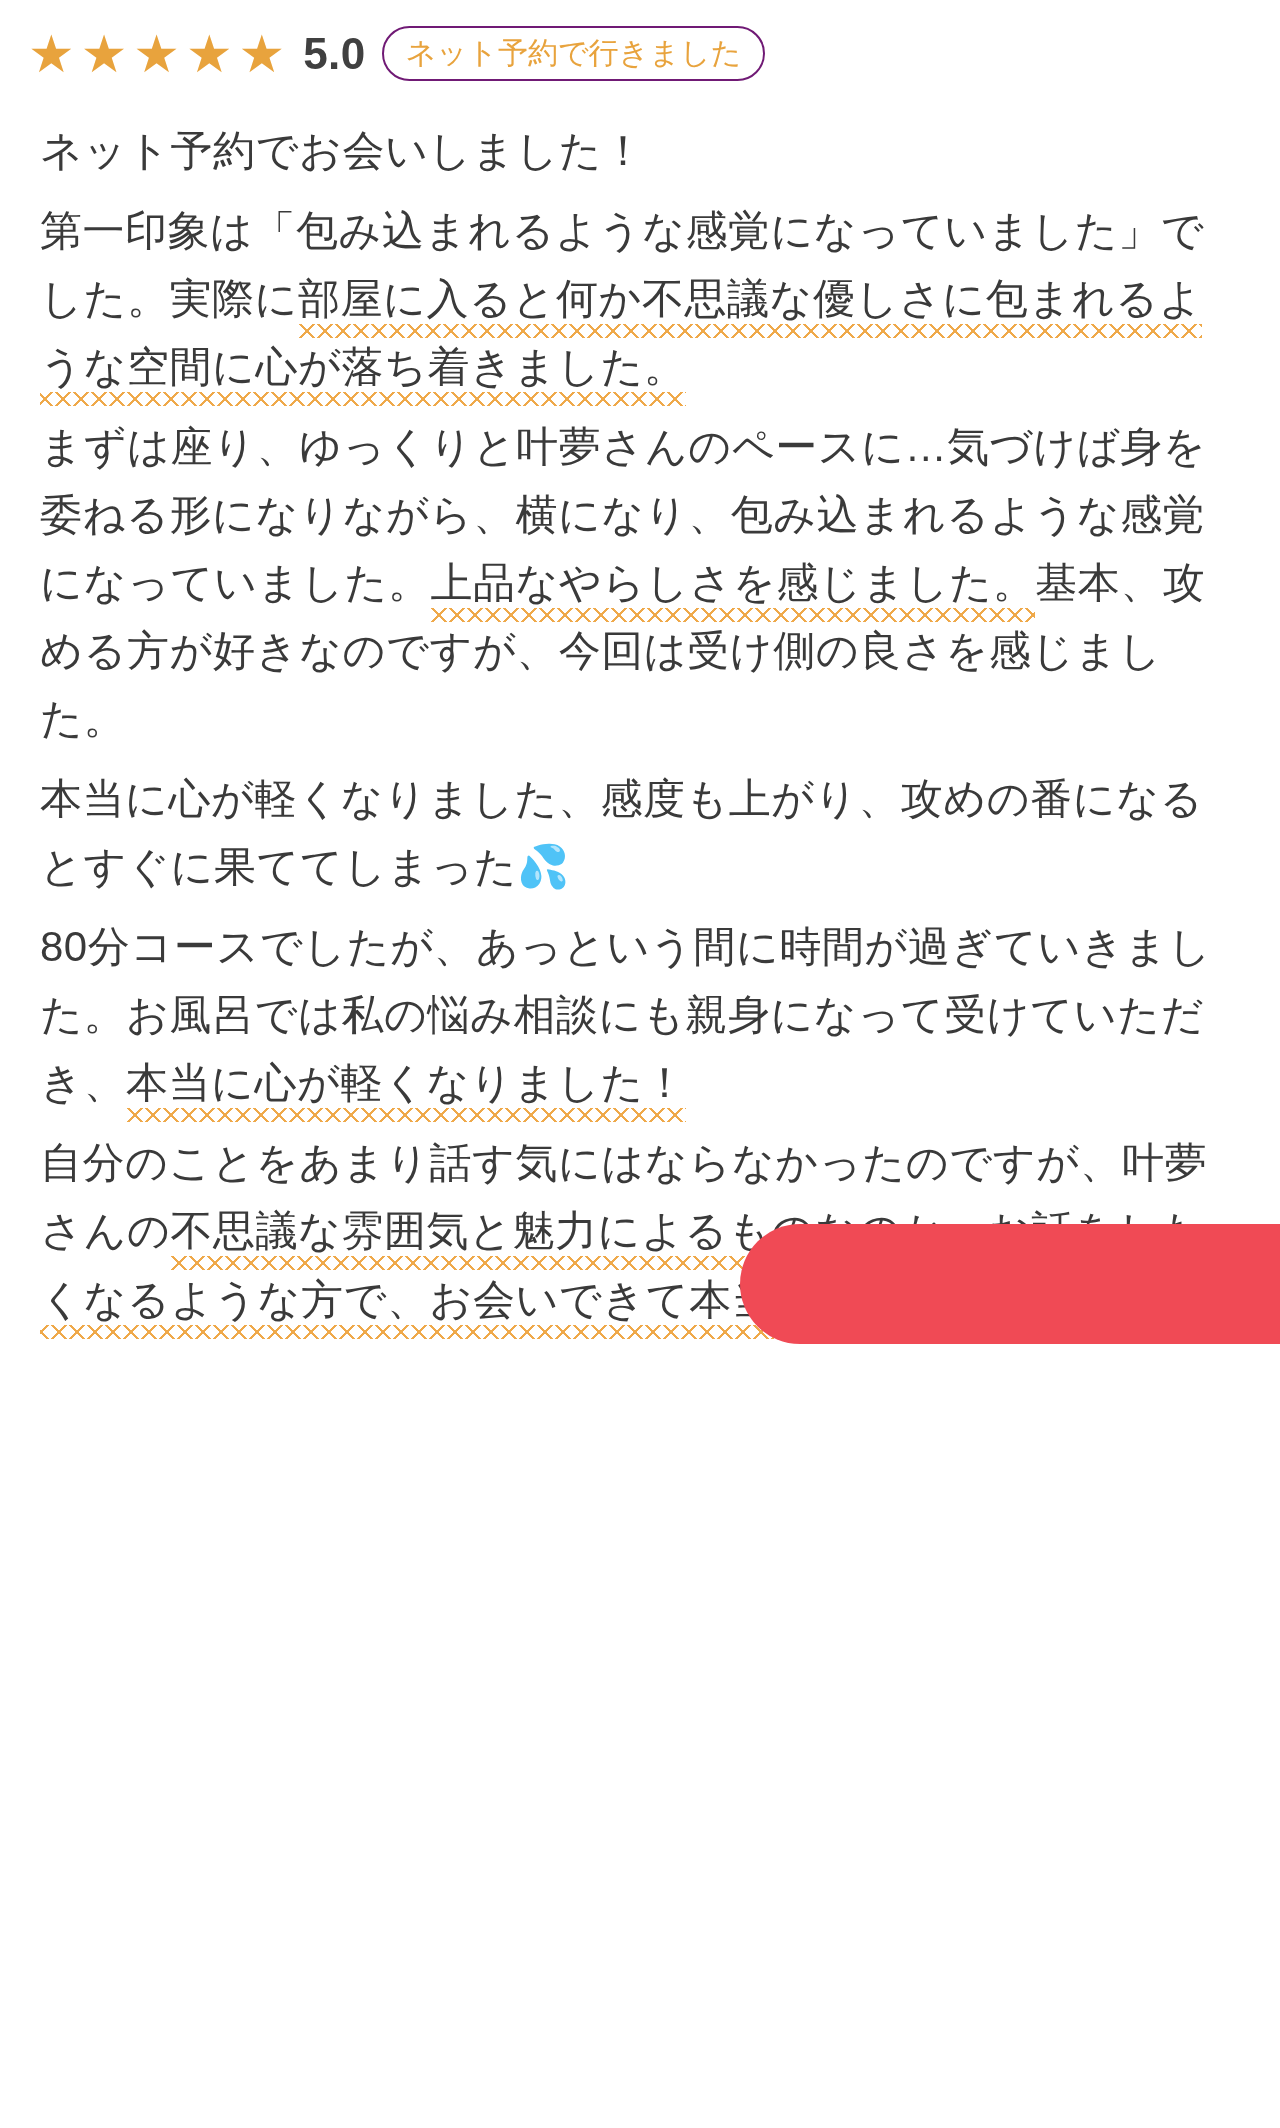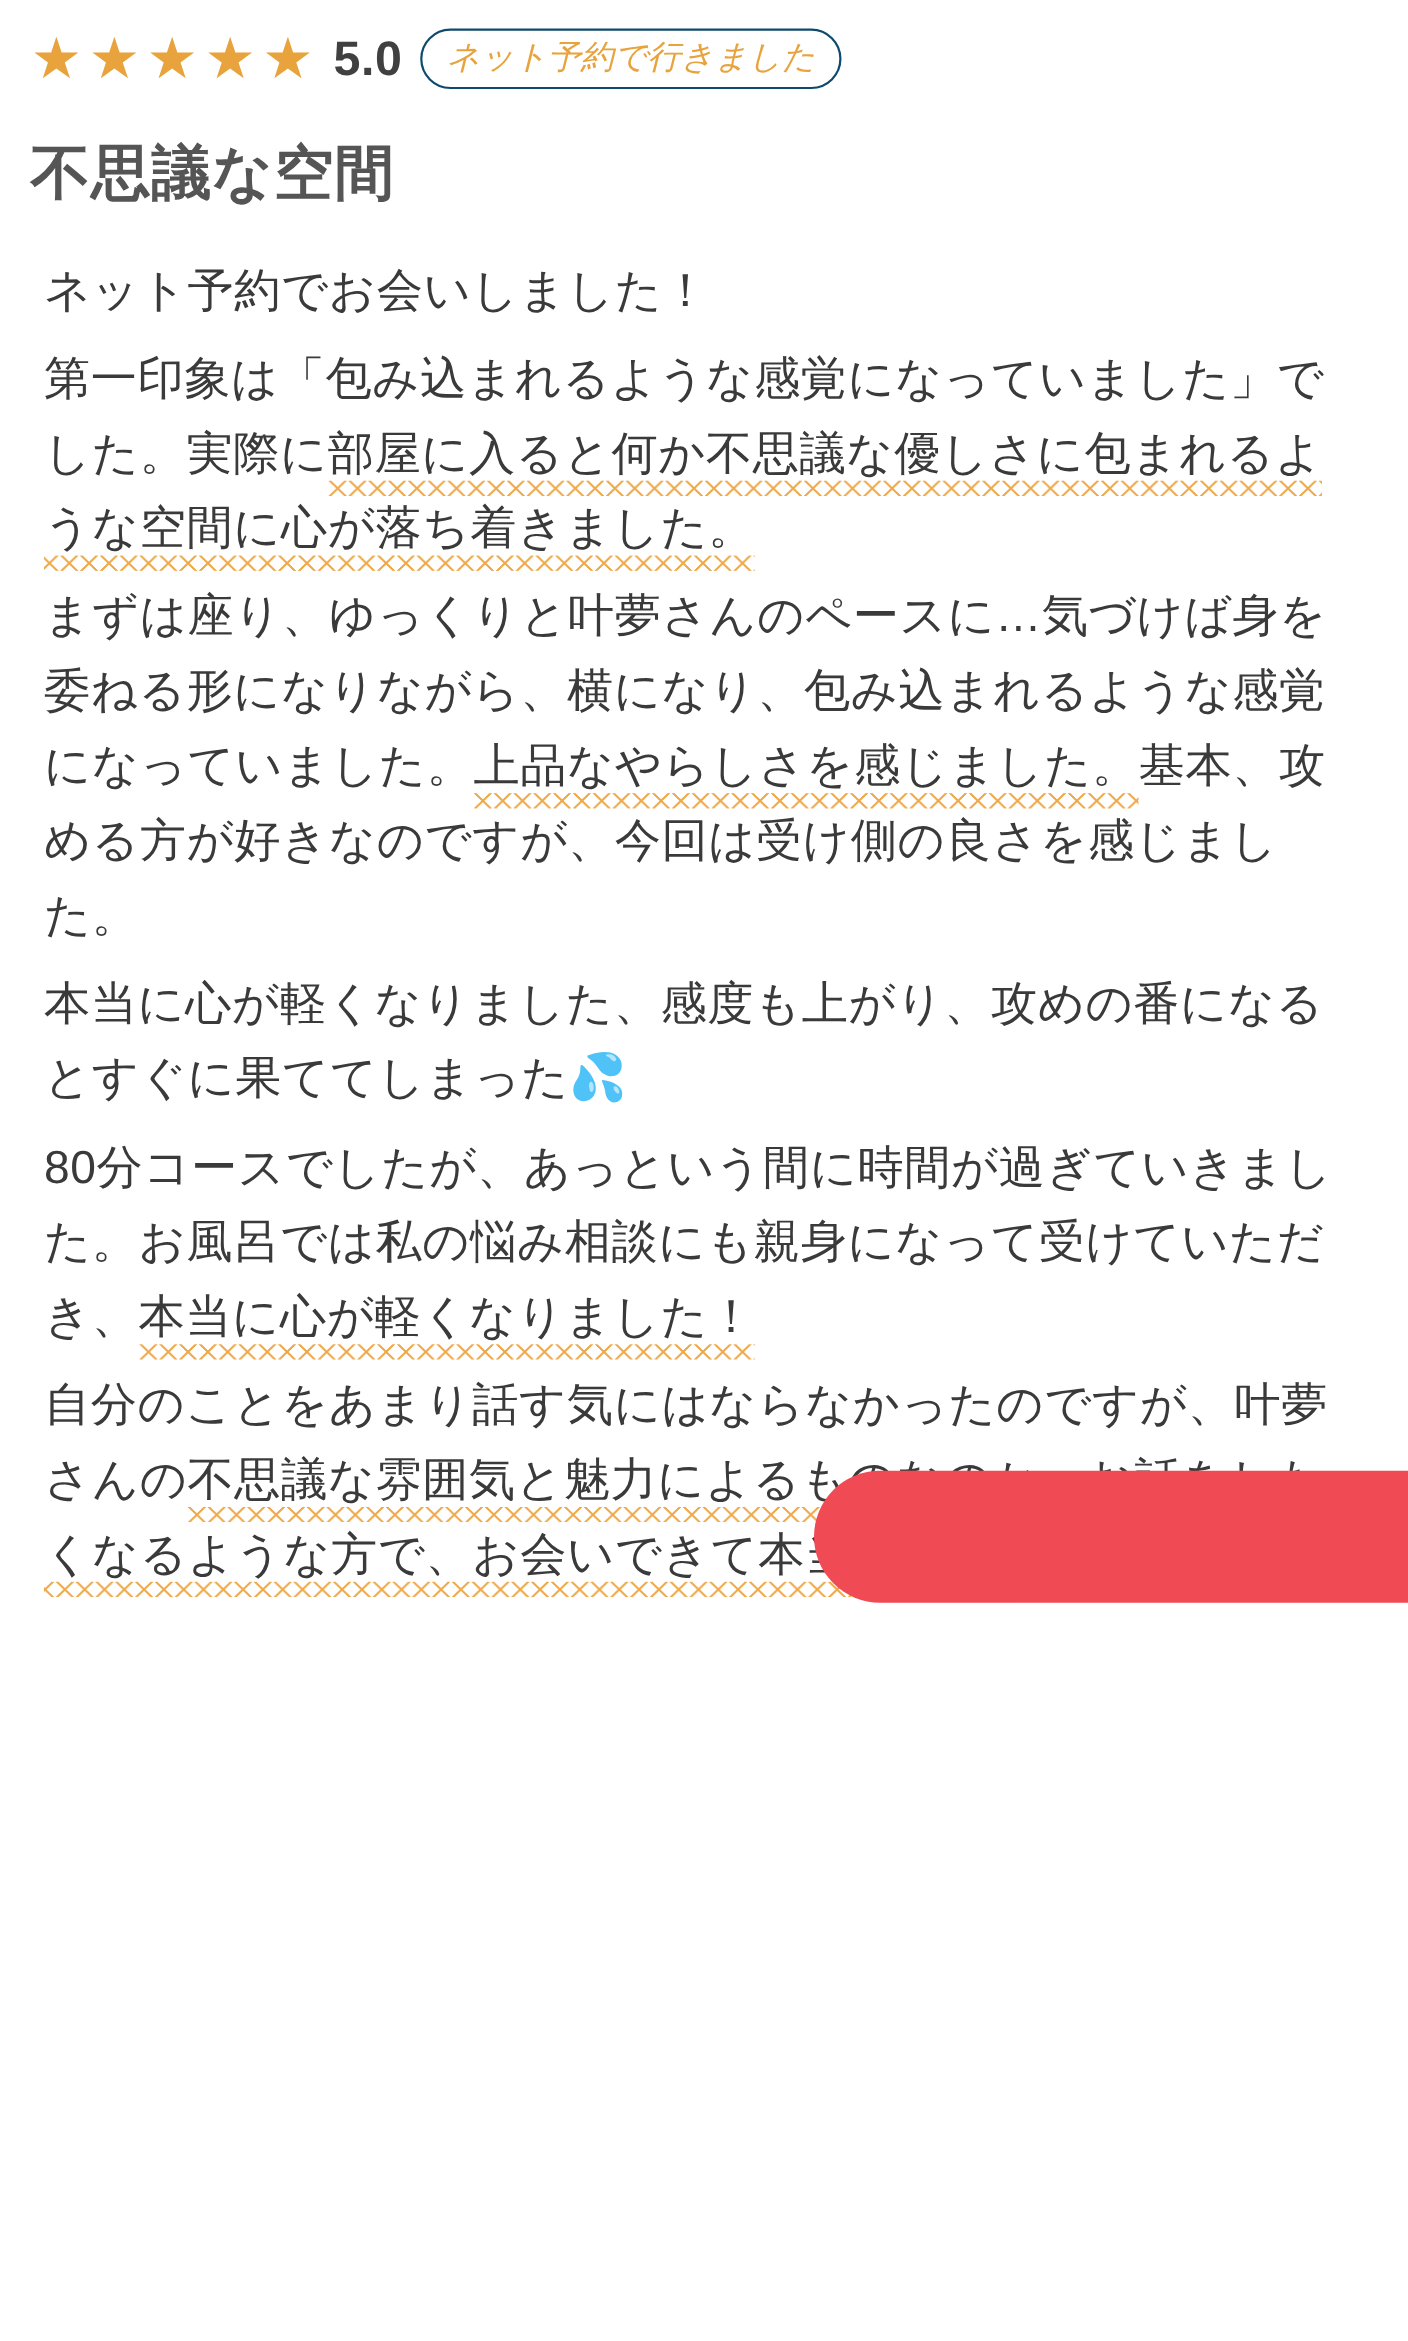--- a/index.html
+++ b/index.html
@@ -39,29 +39,28 @@
     color: #e8a33d;
   }
   .rating-value {
     font-size: 44px;
     font-weight: bold;
     color: #404040;
     margin-left: 8px;
     letter-spacing: 0.5px;
   }
   .reserve-badge {
-    border: 2px solid #0c4a6e;
+    border: 2px solid #701a75;
     color: #e8a33d;
     border-radius: 28px;
     font-size: 30px;
     padding: 8px 22px 10px 22px;
     white-space: nowrap;
     margin-left: 6px;
     line-height: 1.1;
-    font-style: italic;
   }
 
   
   .subscores {
     margin-top: 18px;
     font-size: 30px;
     color: #9a9a9a;
     letter-spacing: 0.5px;
     display: flex;
     gap: 14px;
@@ -142,21 +141,20 @@
       <span class="star">★</span>
       <span class="star">★</span>
       <span class="star">★</span>
       <span class="star">★</span>
     </div>
     <span class="rating-value">5.0</span>
     <span class="reserve-badge">ネット予約で行きました</span>
   </div>
 
 
-  <h1 class="review-title">不思議な空間</h1>
 
   <div class="review-body">
     <p>
       <span>ネット予約でお会いしました！</span>
     </p>
     <p>
       <span>第一印象は「包み込まれるような感覚になっていました」でした。実際に</span><span class="wavy">部屋に入ると何か不思議な優しさに包まれるような空間に心が落ち着きました。</span>
     </p>
     <p>
       <span>まずは座り、ゆっくりと叶夢さんのペースに…気づけば身を委ねる形になりながら、横になり、包み込まれるような感覚になっていました。</span><span class="wavy">上品なやらしさを感じました。</span><span>基本、攻める方が好きなのですが、今回は受け側の良さを感じました。</span>

